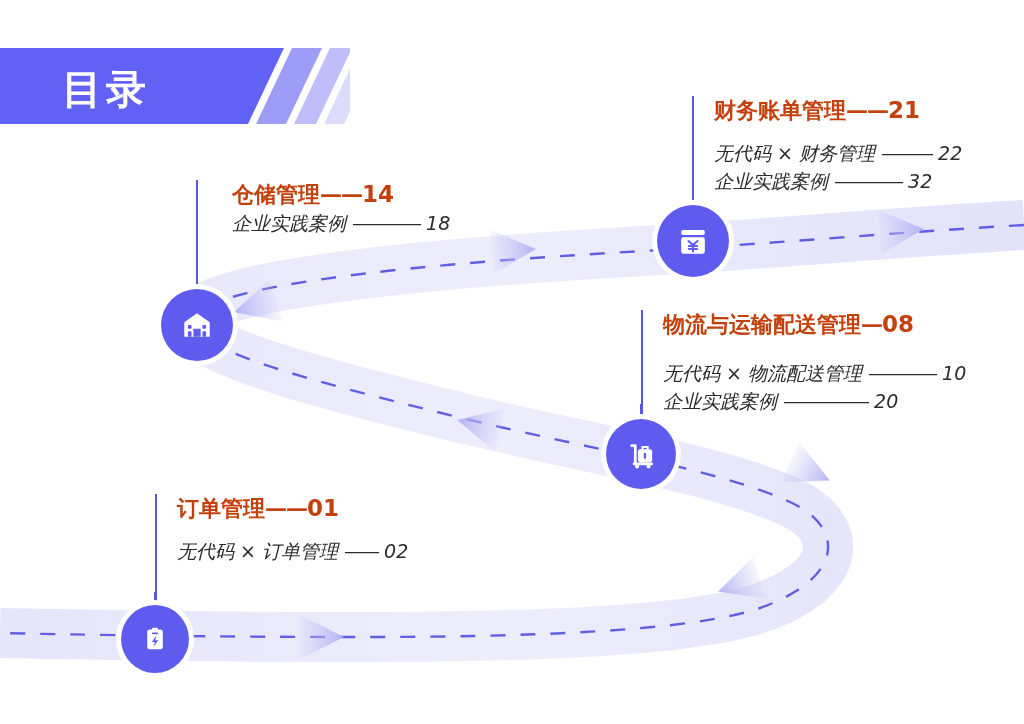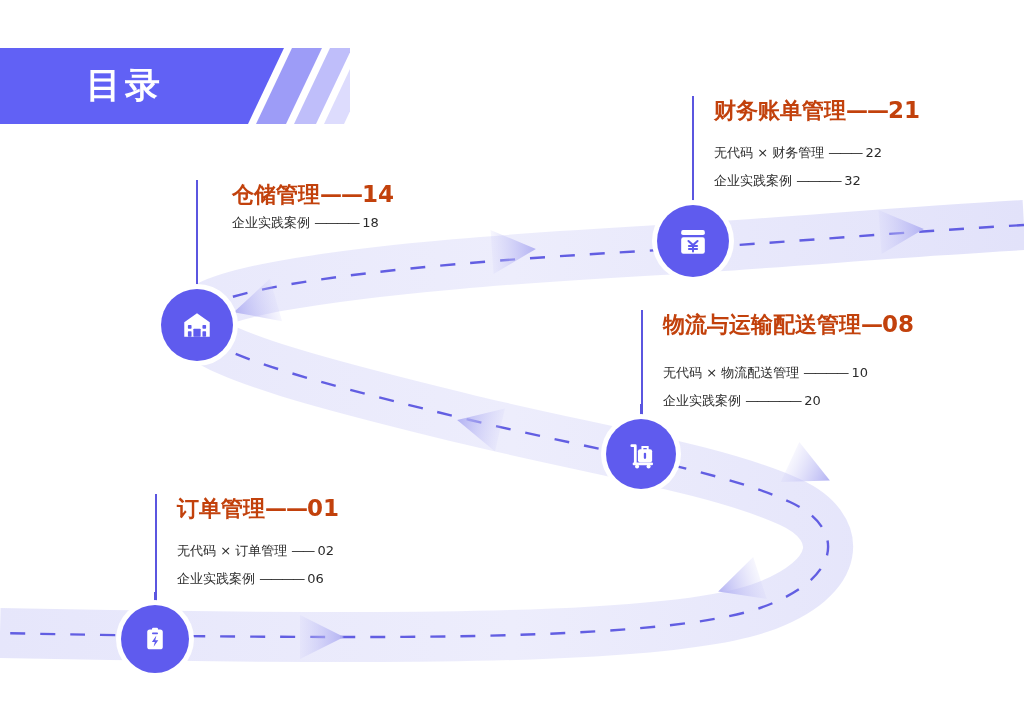--- a/index.html
+++ b/index.html
@@ -13,39 +13,39 @@
   .page{position:absolute;inset:0;}
 
   
   .road-layer{position:absolute;left:0;top:0;width:1024px;height:724px;z-index:1;}
 
   
   .banner{position:absolute;left:0;top:48px;width:350px;height:76px;z-index:4;}
   .banner-svg{display:block;}
   .banner-title{
     position:absolute;left:62px;top:62px;z-index:5;
-    color:#ffffff;font-size:35px;font-weight:bold;letter-spacing:4px;
+    color:#ffffff;font-size:40px;font-weight:bold;letter-spacing:4px;
     font-family:"DejaVu Sans","Liberation Sans",sans-serif;
-    margin-left:24px;
   }
 
   
   .entry{position:absolute;z-index:6;}
   .entry-rule{position:absolute;background:#5B56E0;width:2px;}
   .entry-body{position:absolute;}
   .entry-title{
     color:#c2410c;font-weight:bold;font-size:22px;white-space:nowrap;
     font-family:"DejaVu Sans","Liberation Sans",sans-serif;
     line-height:28px;
   }
   .entry-title .dash{letter-spacing:-1px;}
   .entry-title .num{font-size:23px;}
   .sub{
-    color:#2b2b2b;font-size:13px;white-space:nowrap;line-height:28px;
+    color:#2b2b2b;font-size:19px;white-space:nowrap;line-height:28px;
     font-family:"DejaVu Sans","Liberation Sans",sans-serif;
+    font-style:italic;
   }
   .sub .dash{letter-spacing:-2px;color:#2b2b2b;}
   .sub .num{letter-spacing:0px;}
 
   
   .marker{position:absolute;z-index:7;}
   .marker-stem{position:absolute;width:2px;background:#5B56E0;left:50%;margin-left:-1px;}
   .marker-ring{
     position:absolute;border-radius:50%;background:#ffffff;
   }
@@ -227,25 +227,20 @@
     <div class="entry-rule" style="left:0;top:0;height:110px;"></div>
     <div class="entry-body" style="left:22px;top:0;">
       <div class="entry-title">
         <span>订单管理</span><span class="dash">——</span><span class="num">01</span>
       </div>
       <div class="sub" style="margin-top:14px;">
         <span>无代码 × 订单管理</span>
         <span class="dash">——</span>
         <span class="num">02</span>
       </div>
-      <div class="sub">
-        <span>企业实践案例</span>
-        <span class="dash">————</span>
-        <span class="num">06</span>
-      </div>
     </div>
   </div>
 
   <div class="marker" style="left:116px;top:592px;width:78px;height:88px;">
     <div class="marker-stem" style="top:0;height:12px;"></div>
     <div class="marker-ring" style="left:0;top:8px;width:78px;height:78px;"></div>
     <div class="marker-disc" style="left:5px;top:13px;width:68px;height:68px;">
       <svg viewBox="0 0 44 44" width="38" height="38" aria-hidden="true">
         <rect x="13" y="11" width="18" height="23" rx="3" fill="#ffffff"></rect>
         <rect x="18.5" y="9" width="7" height="3.4" rx="1.5" fill="#ffffff"></rect>

